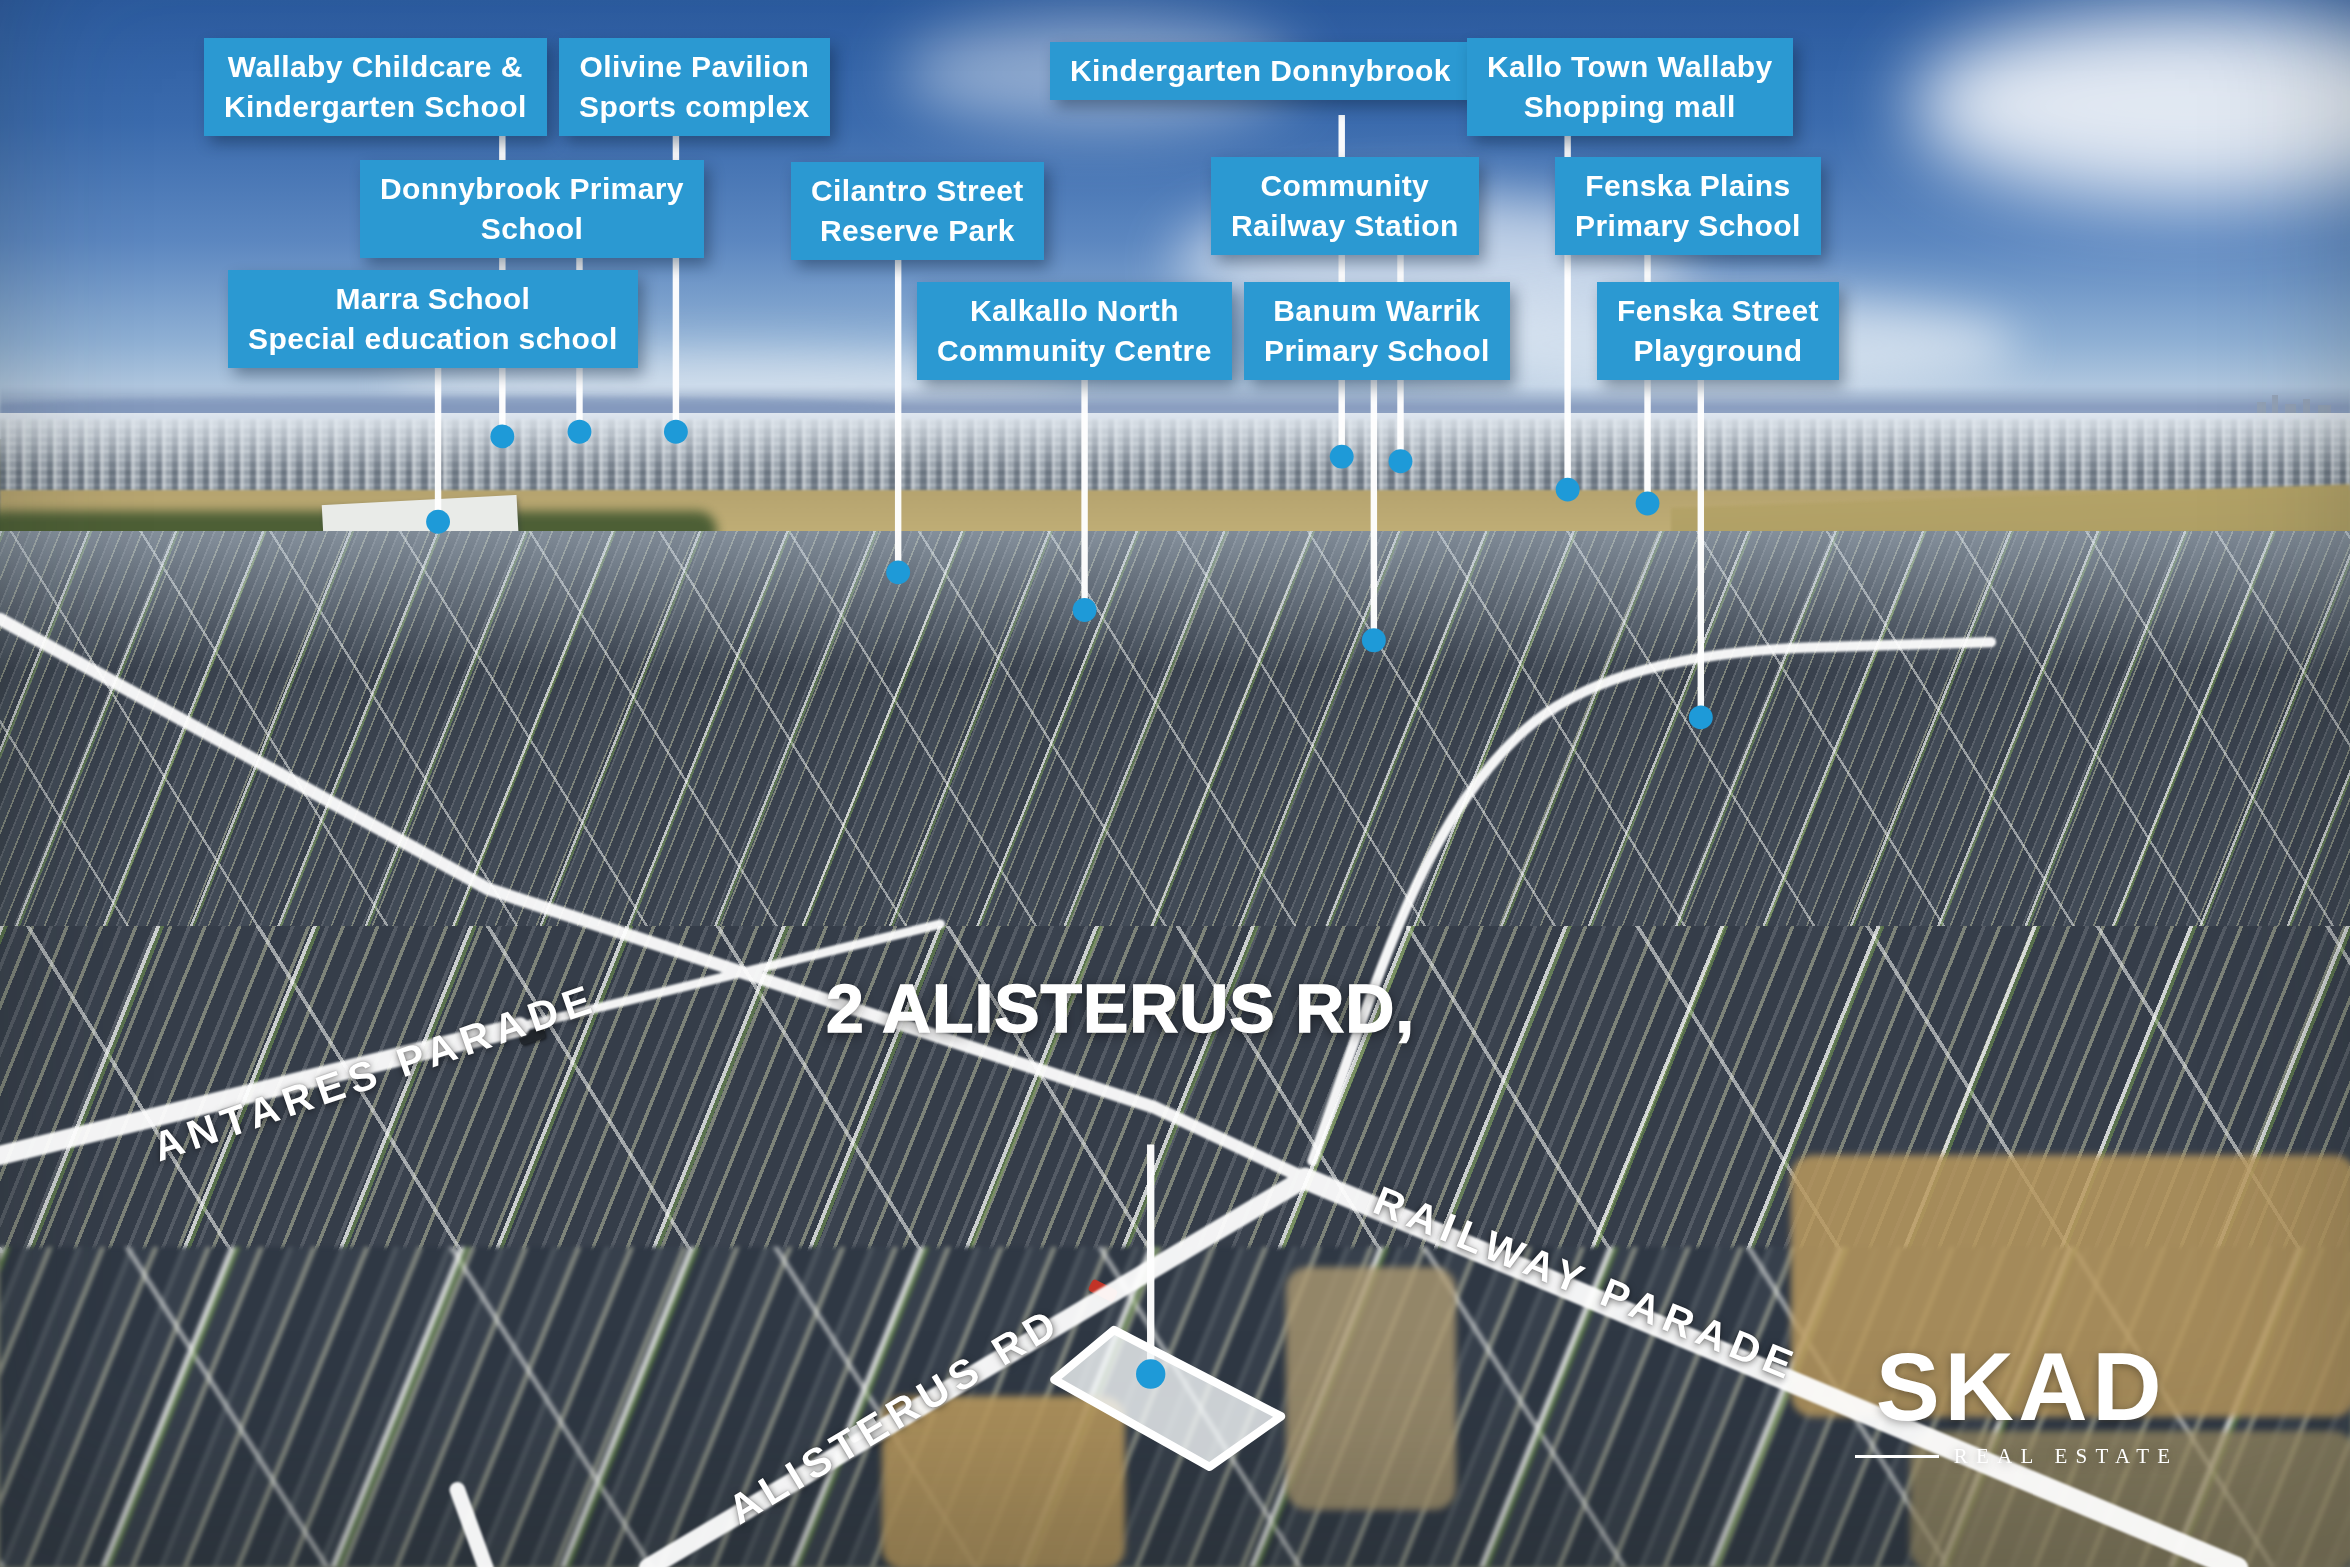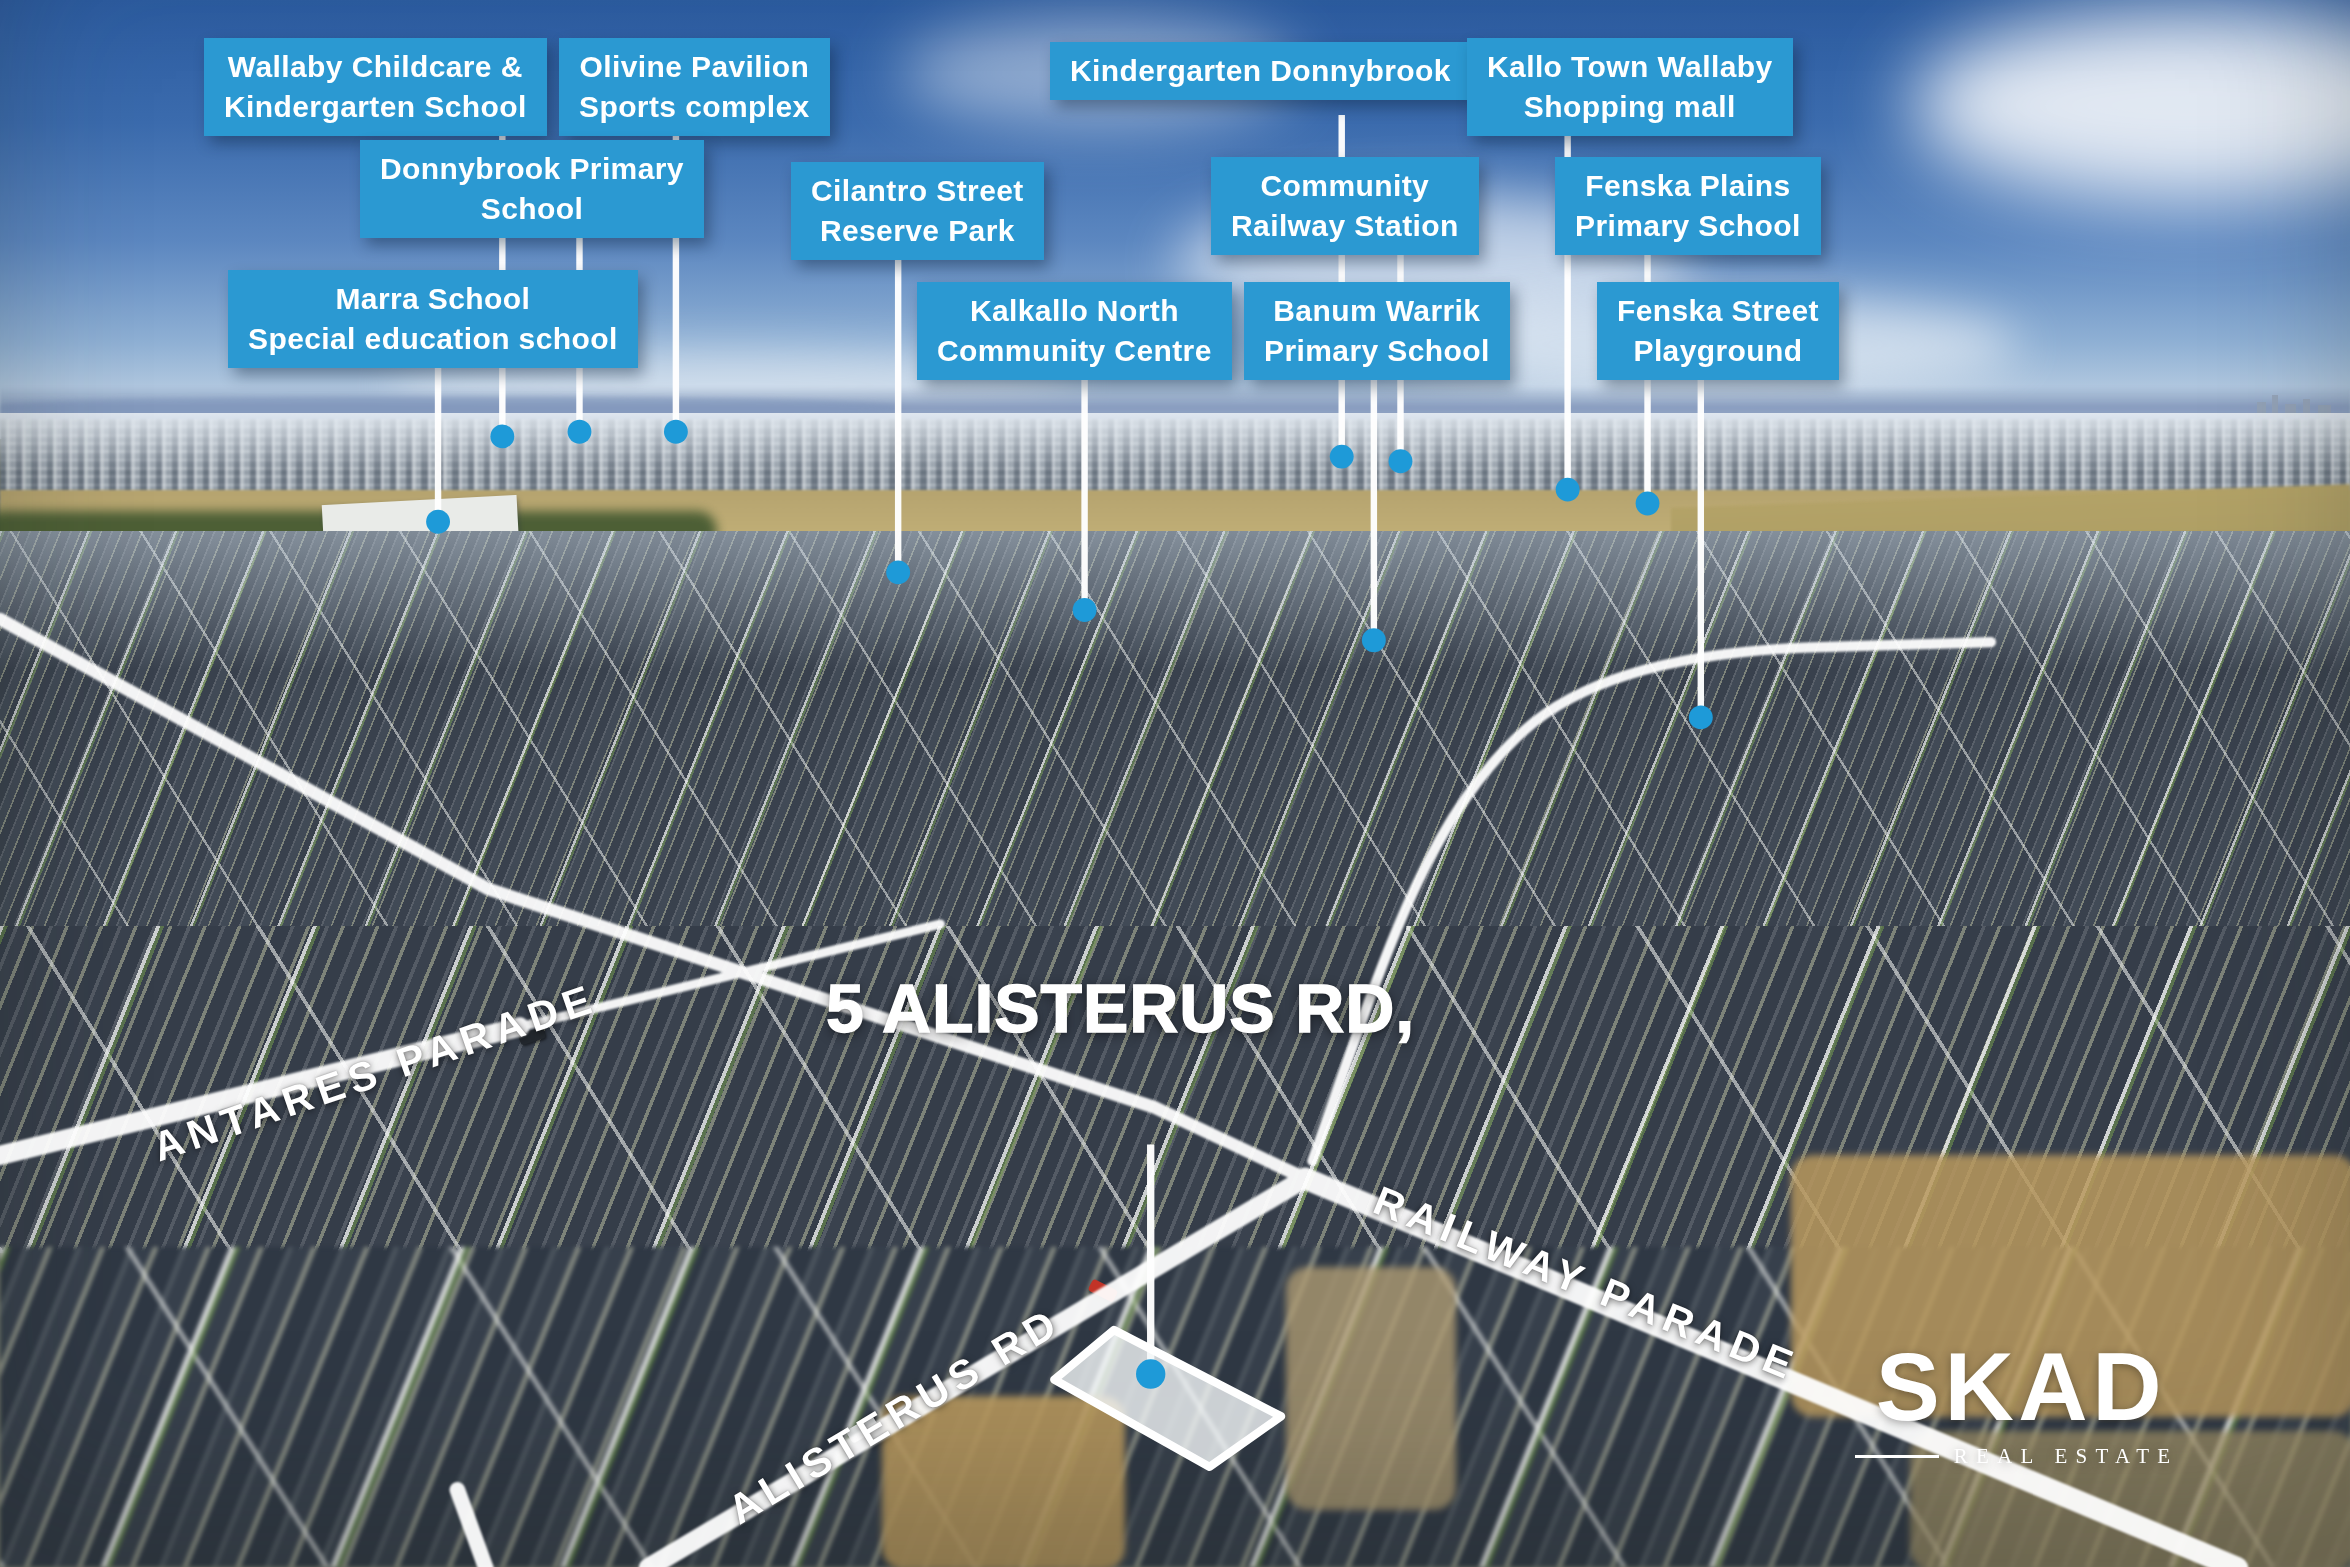--- a/index.html
+++ b/index.html
@@ -182,39 +182,39 @@
       <circle cx="1852" cy="781" r="13"></circle>
       <circle cx="1253" cy="1496" r="16"></circle>
     </g>
   </svg>
 
   <div class="street" style="left:375px;top:1073px;--r:-19deg;">ANTARES PARADE</div>
   <div class="street" style="left:1586px;top:1284px;--r:22deg;">RAILWAY PARADE</div>
   <div class="street" style="left:895px;top:1416px;--r:-31deg;">ALISTERUS RD</div>
 
   <div class="title">
-    <span class="t1">5 ALISTERUS RD,</span>
+    <span class="t1">2 ALISTERUS RD,</span>
   </div>
 
   <div class="callout" style="left:204px;top:38px;">
     <span>Wallaby Childcare &amp;</span>
     <span>Kindergarten School</span>
   </div>
   <div class="callout" style="left:559px;top:38px;">
     <span>Olivine Pavilion</span>
     <span>Sports complex</span>
   </div>
   <div class="callout" style="left:1050px;top:42px;">
     <span>Kindergarten Donnybrook</span>
   </div>
   <div class="callout" style="left:1467px;top:38px;">
     <span>Kallo Town Wallaby</span>
     <span>Shopping mall</span>
   </div>
-  <div class="callout" style="left:360px;top:140px;">
+  <div class="callout" style="left:360px;top:160px;">
     <span>Donnybrook Primary</span>
     <span>School</span>
   </div>
   <div class="callout" style="left:791px;top:162px;">
     <span>Cilantro Street</span>
     <span>Reserve Park</span>
   </div>
   <div class="callout" style="left:1211px;top:157px;">
     <span>Community</span>
     <span>Railway Station</span>

